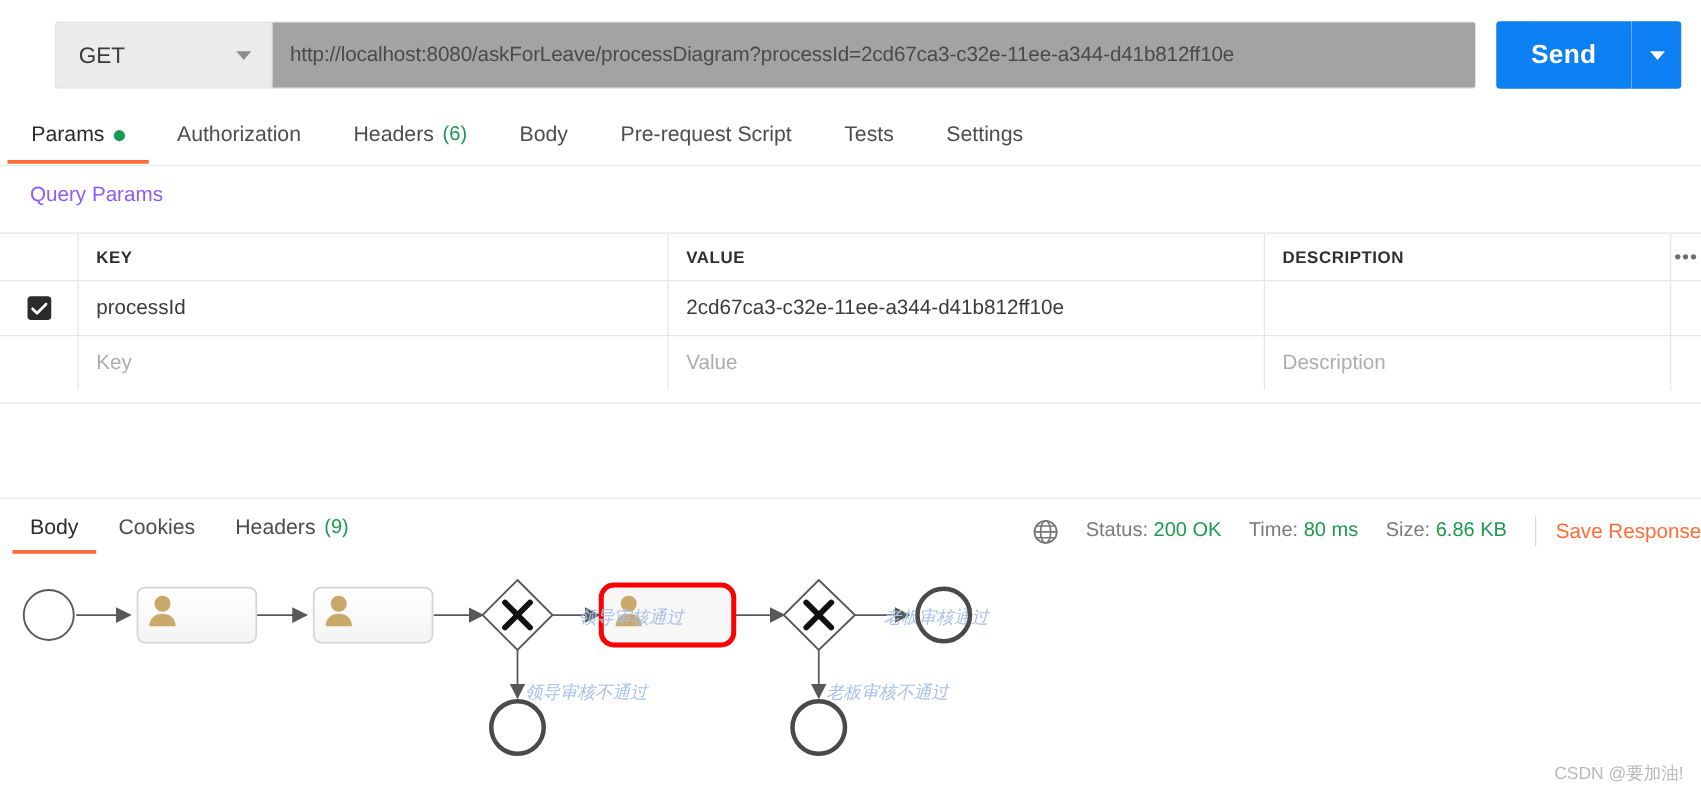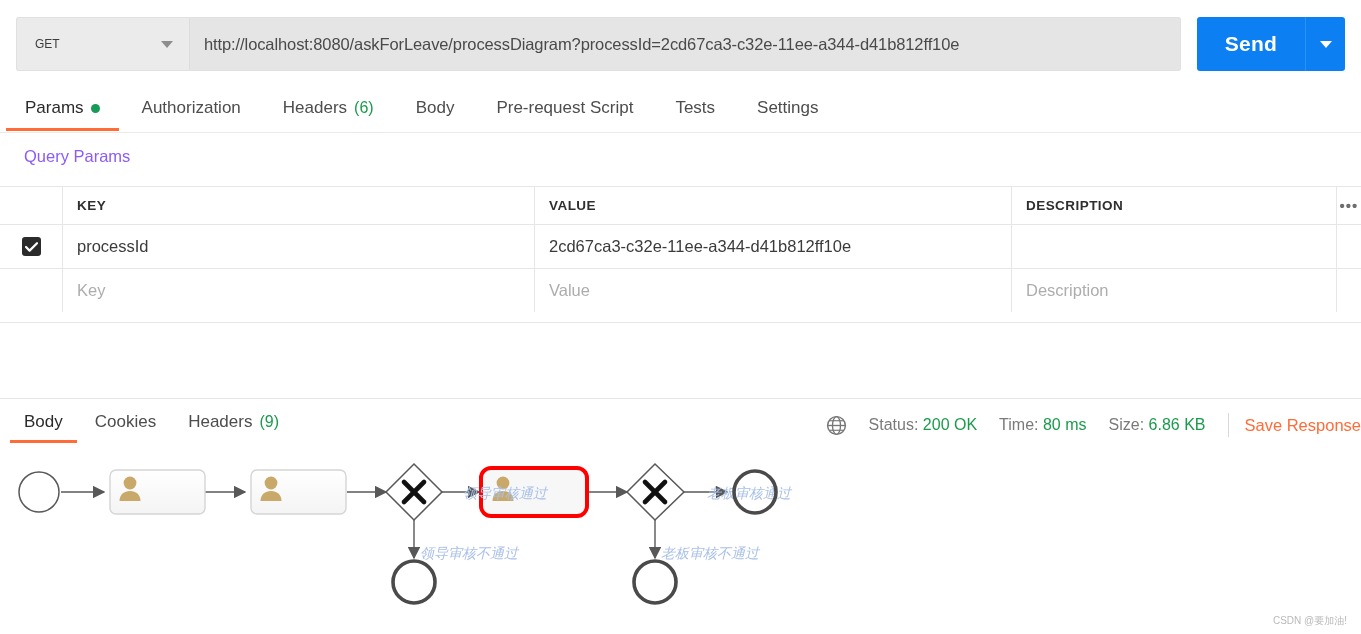--- a/index.html
+++ b/index.html
@@ -16,28 +16,28 @@
   .urlbar {
     position: absolute; left: 0; top: 0; width: 1361px; height: 88px;
     display: flex; align-items: center; padding: 12px 16px 12px 16px;
   }
   .method-select {
     width: 174px; height: 54px;
     background: #ebebeb; border: 1px solid #e0e0e0; border-right: 1px solid #dcdcdc;
     border-radius: 3px 0 0 3px;
     display: flex; align-items: center; justify-content: space-between;
     padding: 0 16px 0 18px;
-    font-size: 12px; color: #3c3c3c; cursor: pointer;
+    font-size: 18px; color: #3c3c3c; cursor: pointer; margin-left: 28px;
   }
   .method-select .caret {
     width: 0; height: 0; border-left: 6px solid transparent;
     border-right: 6px solid transparent; border-top: 7px solid #8d8d8d;
   }
   .url-input {
-    flex: 1; height: 54px; background: #e5e5e5;
+    flex: 1; height: 54px; background: #a3a3a3;
     border: 1px solid #e0e0e0; border-left: none; border-radius: 0 3px 3px 0;
     display: flex; align-items: center; padding: 0 14px;
     font-size: 16.5px; color: #4a4a4a; letter-spacing: -0.1px;
     white-space: nowrap; overflow: hidden; cursor: text;
   }
   .send-wrap { display: flex; margin-left: 16px; }
   .send-btn {
     background: #0c7ff2; color: #fff; border: none; height: 54px;
     padding: 0 28px; font-size: 21px; font-weight: bold;
     font-family: "Liberation Sans", sans-serif;
@@ -136,21 +136,21 @@
     position: absolute; left: 0; top: 450px; width: 1361px; height: 184px;
     overflow: hidden;
   }
   .diagram svg { display: block; }
   .bpmn-label {
     font-family: "Liberation Serif", serif; font-size: 14px;
     fill: #a9c0e8; font-style: italic;
   }
   .watermark {
     position: absolute; right: 14px; bottom: 6px;
-    font-size: 10px; color: #b9b9b9; font-family: "Liberation Sans", sans-serif;
+    font-size: 14px; color: #b9b9b9; font-family: "Liberation Sans", sans-serif;
     white-space: nowrap;
   }
 </style>
 </head>
 <body>
 
 <div class="app">
 
   <div class="urlbar">
     <div class="method-select">

